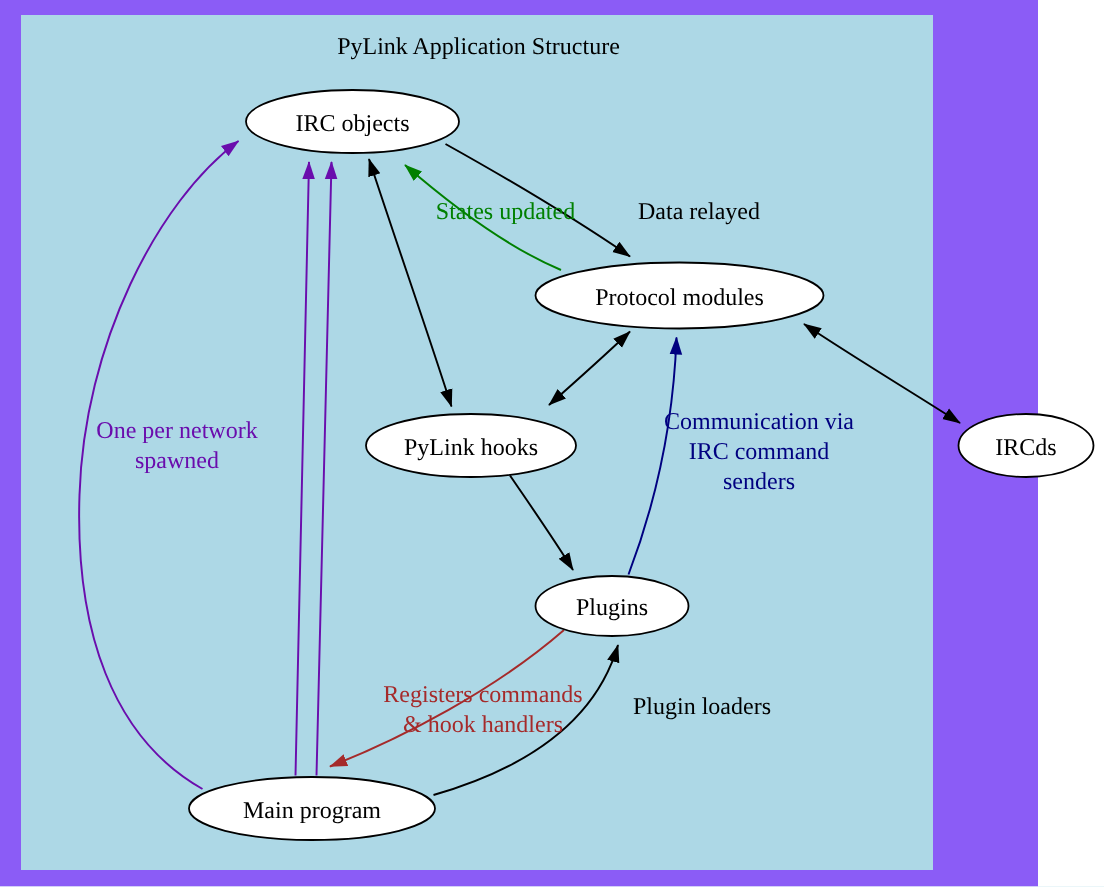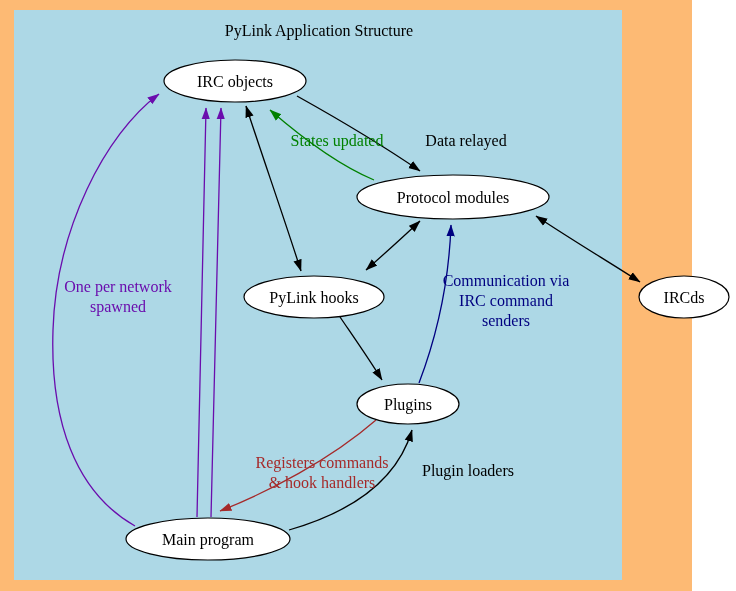--- a/index.html
+++ b/index.html
@@ -1,20 +1,20 @@
 <!DOCTYPE html>
 <html><head>
 <meta charset="utf-8">
 <style>
   html, body { margin: 0; padding: 0; background: #ffffff; }
   .stage {
     position: relative;
     width: 692px;
     height: 591px;
-    background: #fdba74;
+    background: #8b5cf6;
     font-family: "Liberation Serif", "DejaVu Serif", serif;
   }
   svg { display: block; }
   .canvas-rect { fill: #add8e6; stroke: none; }
   .node-ellipse { fill: #ffffff; stroke: #000000; stroke-width: 1.2; }
   .edge { fill: none; stroke-width: 1.3; }
   .e-black  { stroke: #000000; }
   .e-green  { stroke: #008000; }
   .e-purple { stroke: #6a0dad; }
   .e-navy   { stroke: #000080; }

